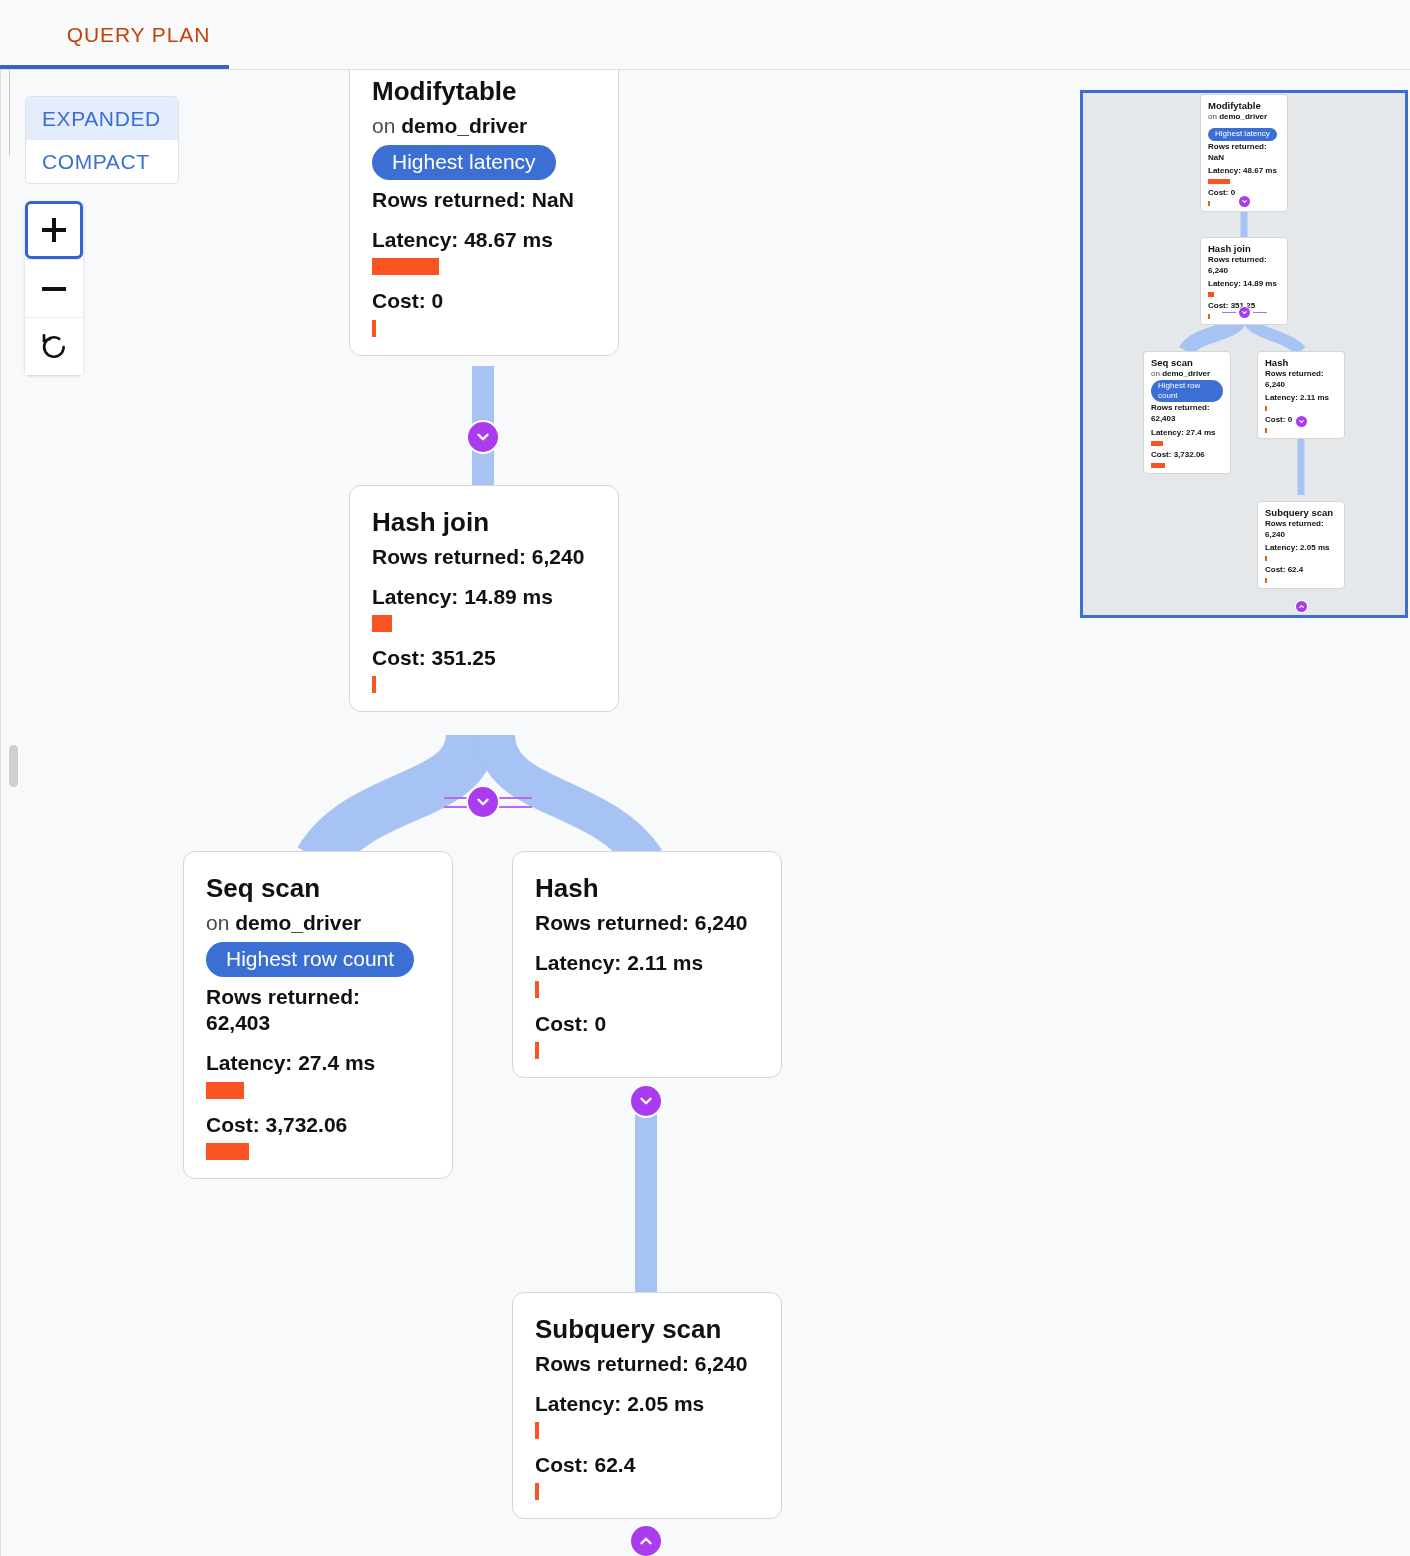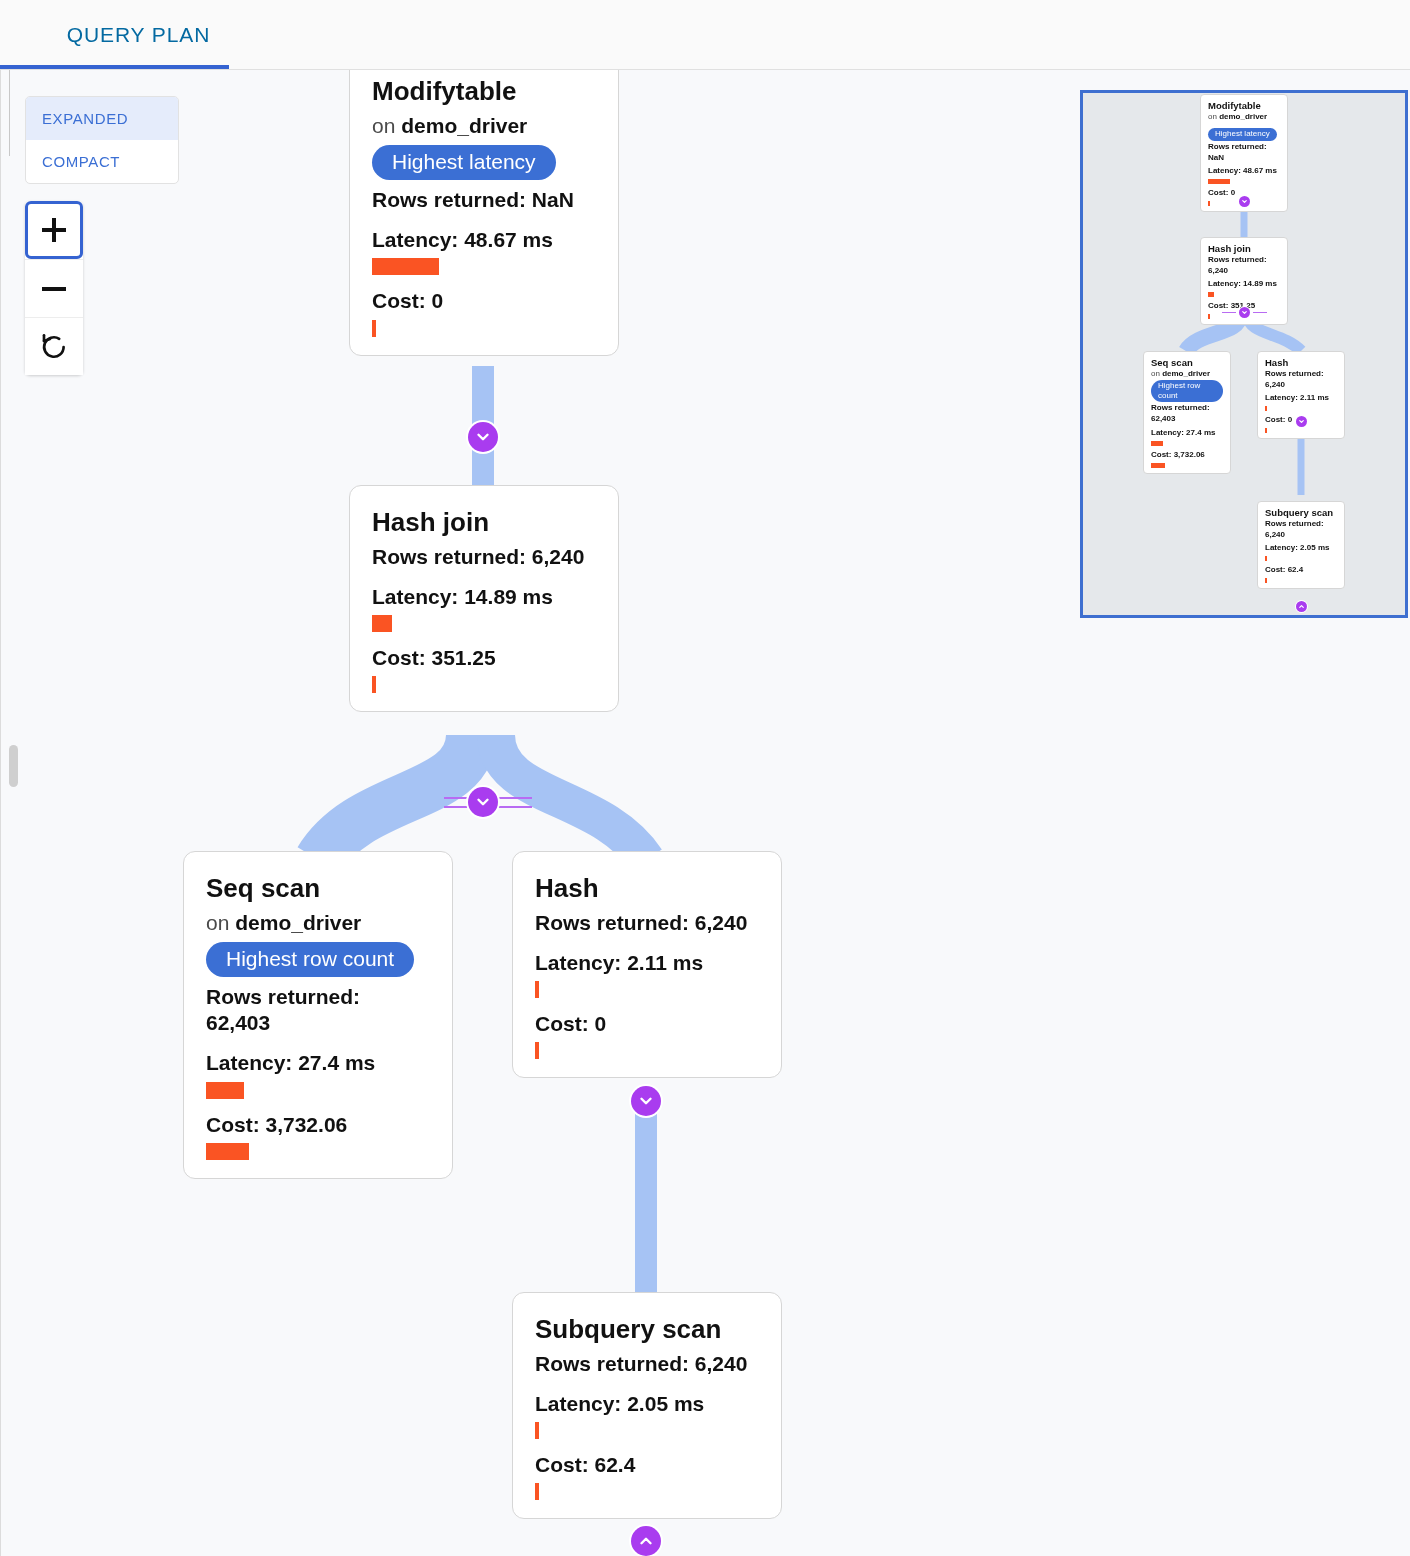--- a/index.html
+++ b/index.html
@@ -34,21 +34,21 @@
     font-size: 21px;
     letter-spacing: 0.9px;
     font-weight: 500;
     color: #5f6368;
     cursor: pointer;
     position: relative;
     box-sizing: border-box;
   }
   .tab.t1 { width: 229px; }
   .tab.t2 { width: 229px; }
-  .tab.active { color: #0369a1; padding-left: 48px; }
+  .tab.active { color: #c2410c; padding-left: 48px; }
   .tab.active::after {
     content: "";
     position: absolute;
     left: 0; right: 0; bottom: 0;
     height: 4px;
     background: #3563d1;
   }
 
   
   .canvas {
@@ -83,21 +83,21 @@
     background: #ffffff;
     border: 1px solid #e2e2e2;
     border-radius: 5px;
     overflow: hidden;
   }
   .seg {
     height: 43px;
     display: flex;
     align-items: center;
     padding-left: 16px;
-    font-size: 15px;
+    font-size: 21px;
     letter-spacing: 0.6px;
     color: #3b6fd4;
     cursor: pointer;
     box-sizing: border-box;
   }
   .seg.selected { background: #e5ecfb; }
 
   .zoom-group {
     position: absolute;
     left: 24px; top: 131px;

